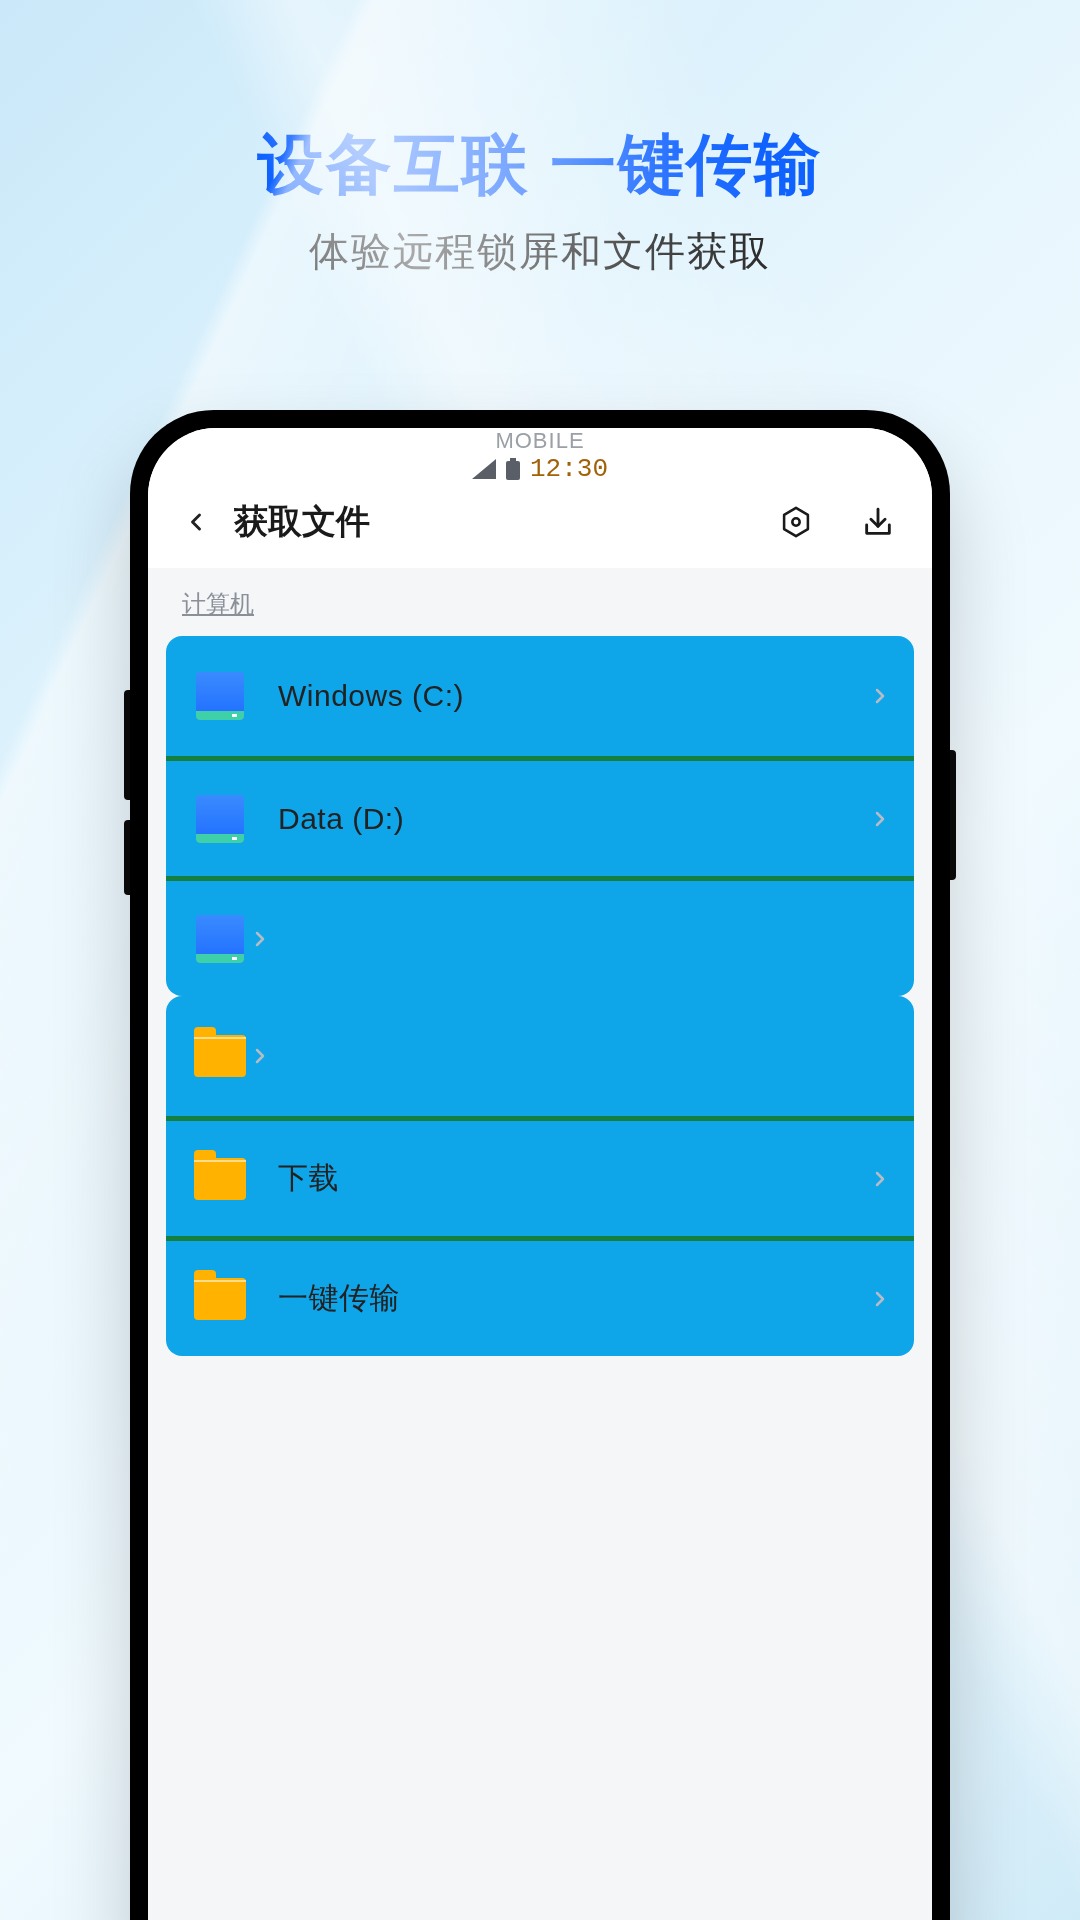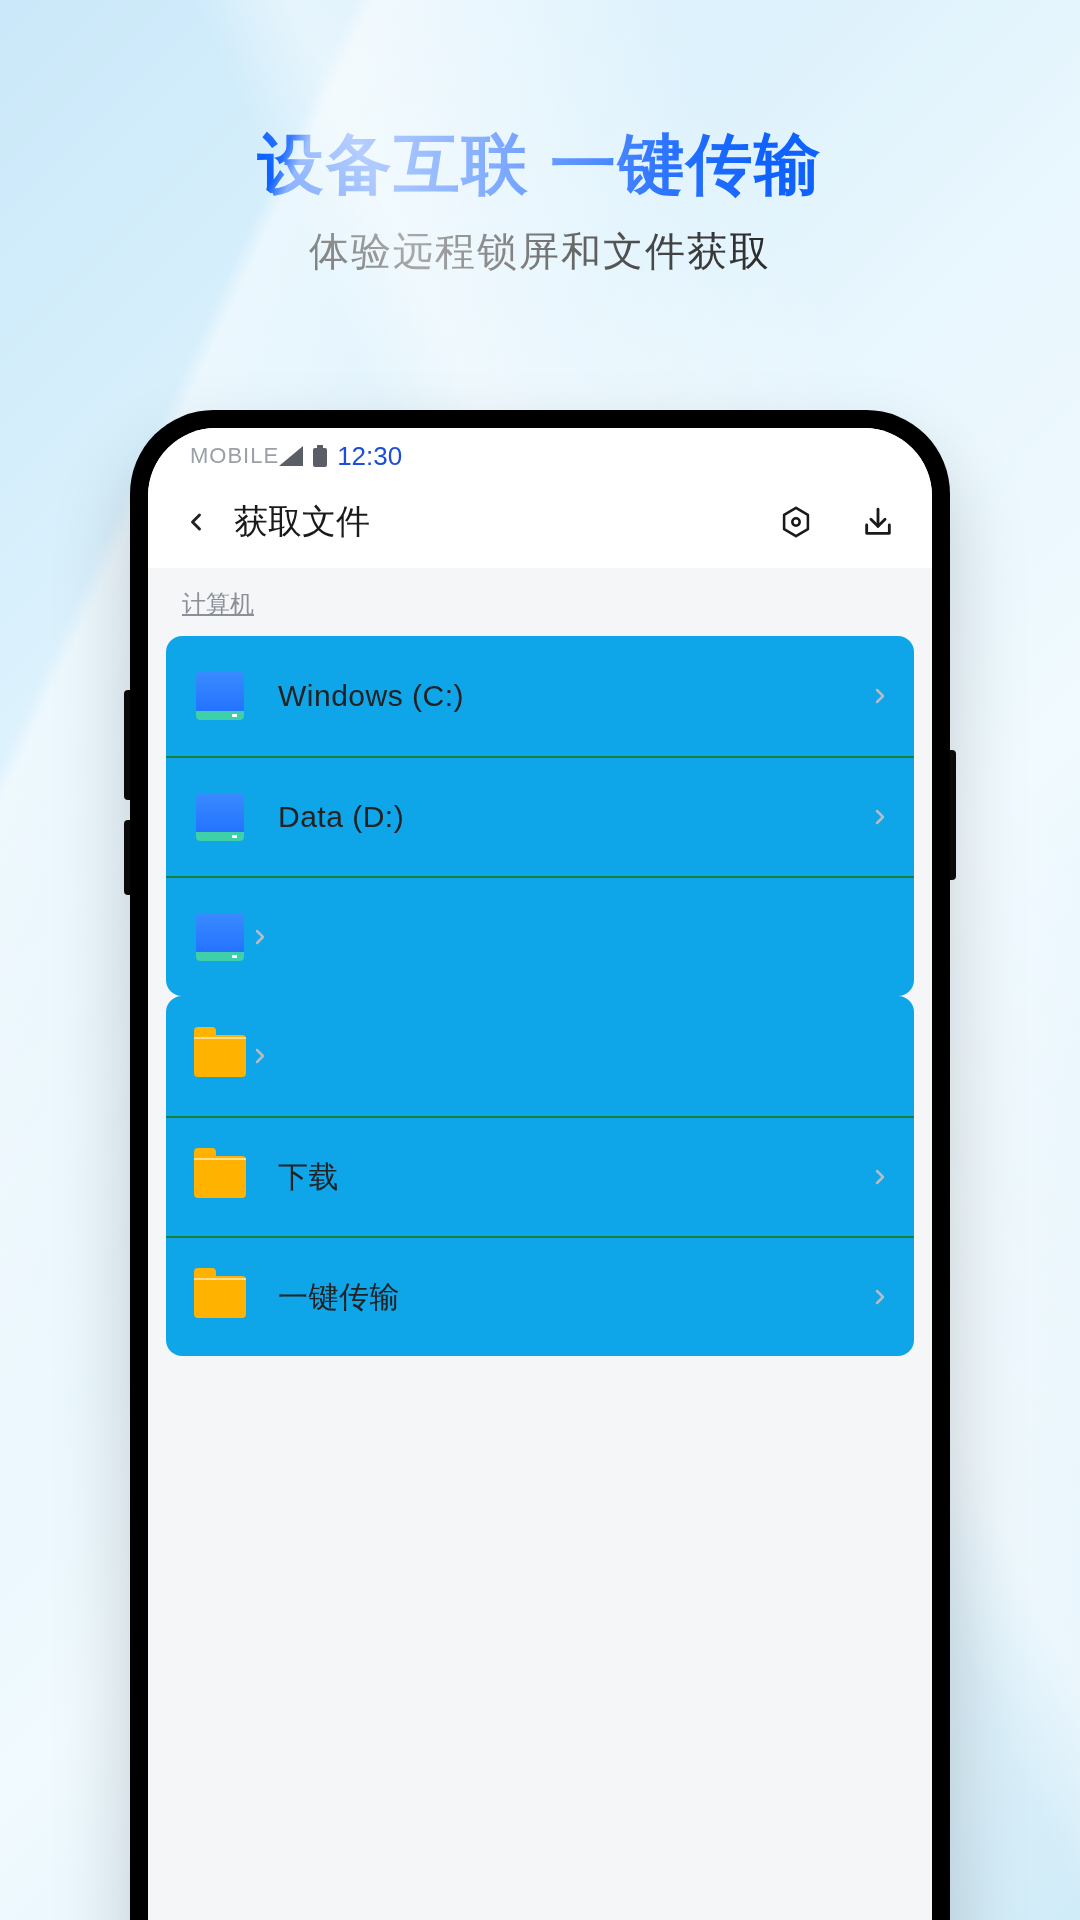--- a/index.html
+++ b/index.html
@@ -68,48 +68,49 @@
       border-radius: 68px;
       overflow: hidden;
       position: relative;
     }
     
     .status-bar {
       height: 56px;
       background: #fff;
       display: flex;
       align-items: center;
-      justify-content: flex-start;
+      justify-content: center;
       padding: 0 42px 0 42px;
       color: #9aa0a6;
       font-size: 22px;
+      flex-direction: column;
     }
     .status-left { letter-spacing: 1px; font-weight: 500; }
     .status-right { display: flex; align-items: center; gap: 10px; color: #4a4e55; }
-    .status-time { font-size: 26px; color: #1d4ed8; font-weight: 500; }
+    .status-time { font-size: 26px; color: #a16207; font-weight: 500; font-family: Liberation Mono, monospace; }
     .sig-icon, .batt-icon { display: inline-flex; }
     
     .app-header {
       background: #fff;
       display: flex;
       align-items: center;
       padding: 14px 30px 22px 26px;
       gap: 16px;
     }
     .back-btn {
       width: 44px;
       height: 44px;
       display: flex;
       align-items: center;
       justify-content: center;
       color: #222;
     }
     .app-title {
       font-size: 34px;
-      font-weight: 400;
+      font-weight: 700;
       color: #1a1a1a;
       flex: 1;
     }
     .hdr-icon {
       width: 48px;
       height: 48px;
       display: flex;
       align-items: center;
       justify-content: center;
       color: #1a1a1a;
@@ -128,21 +129,21 @@
       border-radius: 16px;
       margin: 0 18px;
       overflow: hidden;
     }
     .row {
       display: flex;
       align-items: center;
       height: 120px;
       padding: 0 22px 0 26px;
     }
-    .row + .row { border-top: 2px solid #15803d; }
+    .row + .row { border-top: 5px solid #15803d; }
     .row-icon {
       width: 56px;
       height: 56px;
       border-radius: 6px;
       display: flex;
       align-items: center;
       justify-content: center;
       flex-shrink: 0;
     }
     

